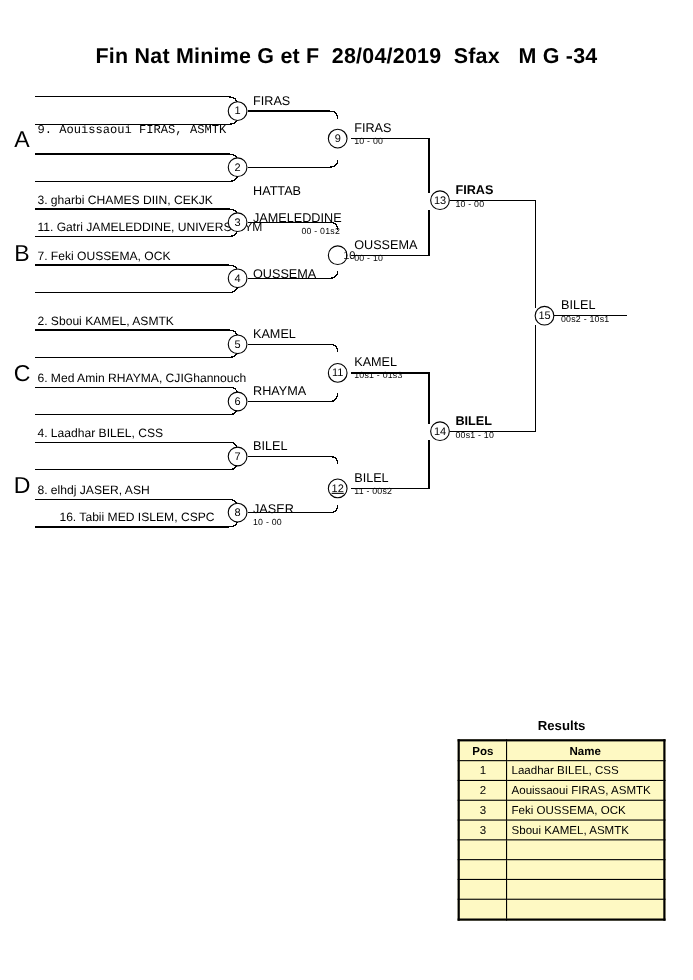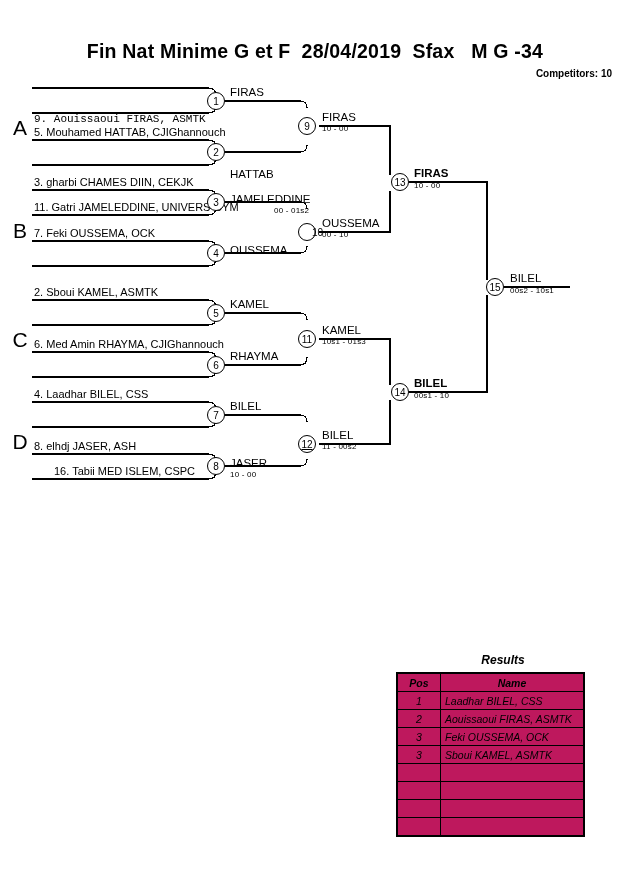--- a/index.html
+++ b/index.html
@@ -80,37 +80,36 @@
     text-align: center;
     color: #000;
     background: #ffffff;
     border: 1px solid #000;
     border-radius: 50%;
     box-sizing: border-box;
   }
 
   
   #results-wrap {
-    left: 396px;
+    left: 416px;
     top: 653px;
-    width: 214px;
-    font-style: italic;
+    width: 189px;
   }
   #results-title {
     width: 100%;
     text-align: center;
     font-size: 12px;
     font-weight: bold;
     margin-bottom: 5px;
   }
   table.results {
     border-collapse: collapse;
     width: 189px;
     border: 2px solid #000;
-    background: #be185d;
+    background: #fef9c3;
   }
   table.results th,
   table.results td {
     border: 1px solid #000;
     height: 17px;
     font-size: 10.5px;
     font-weight: normal;
     padding: 0 4px;
   }
   table.results th {
@@ -124,21 +123,20 @@
   table.results td.name {
     text-align: left;
   }
 </style>
 </head>
 <body>
 
 <div id="page">
 
   <div class="abs" id="title">Fin Nat Minime G et F  28/04/2019  Sfax   M G -34</div>
-  <div class="abs" id="competitors">Competitors: 10</div>
 
   <svg id="bracket-svg" viewBox="0 0 630 891" xmlns="http://www.w3.org/2000/svg">
     <g stroke="#000" stroke-width="1.2" fill="none" shape-rendering="crispEdges">
 
       <path d="M32,88 L208,88 Q216,88 216,96"></path>
       <path d="M32,113 L208,113 Q216,113 216,106"></path>
 
       <path d="M32,140 L208,140 Q216,140 216,147"></path>
       <path d="M32,165 L208,165 Q216,165 216,158"></path>
 
@@ -191,21 +189,20 @@
       <path d="M504,287 L570,287"></path>
     </g>
   </svg>
 
   <div class="abs section-letter" style="left:9px; top:116px;">A</div>
   <div class="abs section-letter" style="left:9px; top:219px;">B</div>
   <div class="abs section-letter" style="left:9px; top:328px;">C</div>
   <div class="abs section-letter" style="left:9px; top:430px;">D</div>
 
   <div class="abs player" style="left:34px; top:113px;font-family:Liberation Mono, monospace;">9. Aouissaoui FIRAS, ASMTK</div>
-  <div class="abs player" style="left:34px; top:126px;">5. Mouhamed HATTAB, CJIGhannouch</div>
   <div class="abs player" style="left:34px; top:176px;">3. gharbi CHAMES DIIN, CEKJK</div>
   <div class="abs player" style="left:34px; top:201px;">11. Gatri JAMELEDDINE, UNIVERS GYM</div>
   <div class="abs player" style="left:34px; top:227px;">7. Feki OUSSEMA, OCK</div>
   <div class="abs player" style="left:34px; top:286px;">2. Sboui KAMEL, ASMTK</div>
   <div class="abs player" style="left:34px; top:338px;">6. Med Amin RHAYMA, CJIGhannouch</div>
   <div class="abs player" style="left:34px; top:388px;">4. Laadhar BILEL, CSS</div>
   <div class="abs player" style="left:34px; top:440px;">8. elhdj JASER, ASH</div>
   <div class="abs player" style="left:34px; top:465px;margin-left:20px;">16. Tabii MED ISLEM, CSPC</div>
 
   <div class="abs match-num" style="left:207px; top:92px;">1</div>

